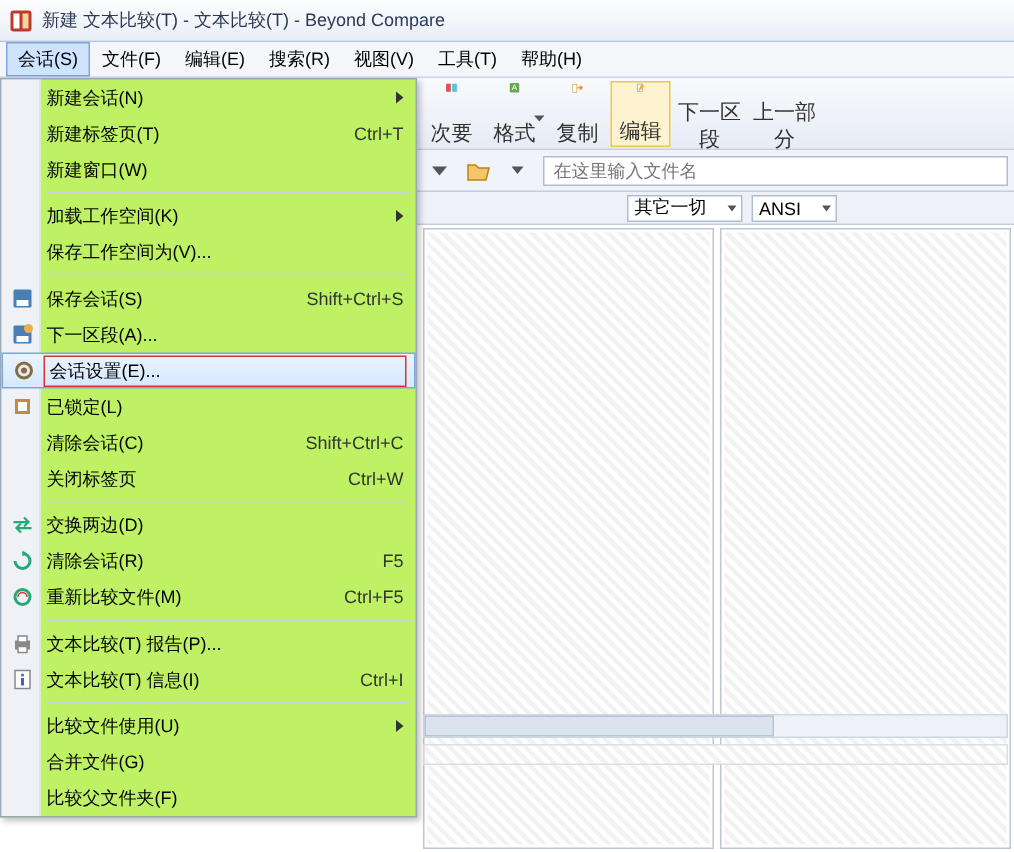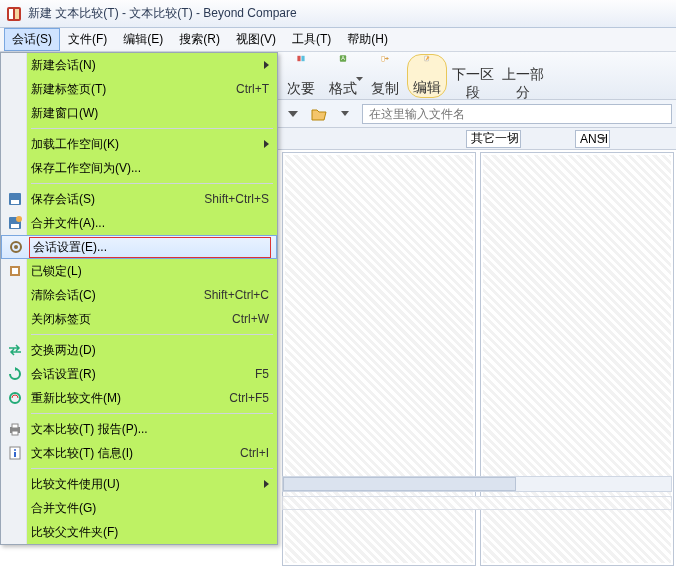--- a/index.html
+++ b/index.html
@@ -9,26 +9,26 @@
 .titlebar .title { color:#2b3a55; }
 .menubar { height:24px; background:#f4f6fa; display:flex; align-items:center; padding:0 4px; border-bottom:1px solid #d0d7e2; }
 .menubar .mitem { padding:3px 8px; cursor:default; }
 .menubar .mitem.active { background:#cfe3ff; border:1px solid #7aa7e0; padding:2px 7px; }
 .toolbar { height:48px; background:linear-gradient(#f8fafd,#e6ecf5); border-bottom:1px solid #c6cedb; display:flex; align-items:center; padding-left:280px; }
 .tbtn { display:flex; flex-direction:column; align-items:center; justify-content:center; width:40px; height:44px; margin:0 1px; position:relative; }
 .tbtn.wide { width:48px;text-align:center; }
 .tbtn .ic { width:20px; height:20px; }
 .tbtn .lbl { font-size:14px; color:#333; margin-top:17px; }
 .tbtn .drop { position:absolute; right:0; top:22px; width:7px; height:7px; }
-.tbtn.hilite { background:#fef3d1; border:1px solid #e8c75a; border-radius:14px; }
+.tbtn.hilite { background:#fef3d1; border:1px solid #e8c75a; border-radius:0; }
 .pathbar { height:28px; background:#f0f4fa; border-bottom:1px solid #c6cedb; display:flex; align-items:center; padding-left:280px; }
 .pathbar .pbtn { width:22px; height:22px; margin:0 2px; display:flex; align-items:center; justify-content:center; }
 .pathbar .pinput { flex:1; height:20px; border:1px solid #b0bdd0; background:#fff; padding:0 6px; color:#15803d; margin:0 4px; }
 .filterbar { height:22px; background:#eef2f8; border-bottom:1px solid #c6cedb; display:flex; align-items:center; padding-left:418px; gap:6px; }
-.filterbar .sel { height:18px; border:1px solid #b0bdd0; background:#fff; padding:0 1px 0 4px; position:relative; font-size:11px; display:flex; align-items:center;margin-left:48px; }
+.filterbar .sel { height:18px; border:1px solid #b0bdd0; background:#fff; padding:0 23px 0 4px; position:relative; font-size:11px; display:flex; align-items:center; }
 .filterbar .sel::after { content:""; position:absolute; right:3px; top:6px; border-left:3px solid transparent; border-right:3px solid transparent; border-top:4px solid #555; }
 .content { position:absolute; left:280px; right:0; top:150px; bottom:0; display:flex; }
 .pane { flex:1; border:1px solid #bcc6d6; margin:2px; background:#fff; position:relative; }
 .pane .hatch { position:absolute; inset:2px; background:repeating-linear-gradient(45deg,#f2f2f2 0 3px,#fff 3px 6px); }
 .hscroll { position:absolute; left:282px; right:4px; bottom:76px; height:16px; background:#eef2f8; border:1px solid #cfd7e4; }
 .hscroll .thumb { position:absolute; left:0; top:0; bottom:0; width:60%; background:#dbe3ef; border:1px solid #b8c4d6; }
 .bottomhatch { position:absolute; left:282px; right:4px; bottom:58px; height:14px; background:repeating-linear-gradient(45deg,#f2f2f2 0 3px,#fff 3px 6px); border:1px solid #d9dee7; }
 
 
 .dropdown { position:absolute; left:0; top:52px; width:278px; background:#bef264; border:1px solid #9aa7b7; box-shadow:2px 2px 4px rgba(0,0,0,.25); z-index:10; }
@@ -178,21 +178,21 @@
       </svg>
       <span class="rlabel">保存会话(S)</span>
       <span class="rshort">Shift+Ctrl+S</span>
     </div>
     <div class="row">
       <svg class="ricon" viewBox="0 0 16 16">
         <rect x="2" y="2" width="12" height="12" fill="#4a7fb5" rx="1"></rect>
         <rect x="4" y="9" width="8" height="4" fill="#fff"></rect>
         <circle cx="12" cy="4" r="3" fill="#f0ad4e"></circle>
       </svg>
-      <span class="rlabel">合并文件(A)...</span>
+      <span class="rlabel">下一区段(A)...</span>
     </div>
     <div class="row hover redbox">
       <svg class="ricon" viewBox="0 0 16 16">
         <circle cx="8" cy="8" r="5" fill="none" stroke="#8a6d3b" stroke-width="2"></circle>
         <circle cx="8" cy="8" r="2" fill="#8a6d3b"></circle>
       </svg>
       <span class="rlabel">会话设置(E)...</span>
     </div>
     <div class="row">
       <svg class="ricon" viewBox="0 0 16 16">
@@ -214,21 +214,21 @@
       <svg class="ricon" viewBox="0 0 16 16">
         <path d="M2 6 L12 6 M9 3 L12 6 L9 9 M14 10 L4 10 M7 7 L4 10 L7 13" stroke="#2a7" stroke-width="1.5" fill="none"></path>
       </svg>
       <span class="rlabel">交换两边(D)</span>
     </div>
     <div class="row">
       <svg class="ricon" viewBox="0 0 16 16">
         <path d="M8 3 A5 5 0 1 1 3 8" stroke="#2a7" stroke-width="2" fill="none"></path>
         <path d="M8 1 L8 5 L11 3 Z" fill="#2a7"></path>
       </svg>
-      <span class="rlabel">会话设置(R)</span>
+      <span class="rlabel">清除会话(R)</span>
       <span class="rshort">F5</span>
     </div>
     <div class="row">
       <svg class="ricon" viewBox="0 0 16 16">
         <circle cx="8" cy="8" r="5" fill="none" stroke="#2a7" stroke-width="2"></circle>
         <path d="M5 8 A3 3 0 0 1 11 8" stroke="#d33" fill="none"></path>
       </svg>
       <span class="rlabel">重新比较文件(M)</span>
       <span class="rshort">Ctrl+F5</span>
     </div>

